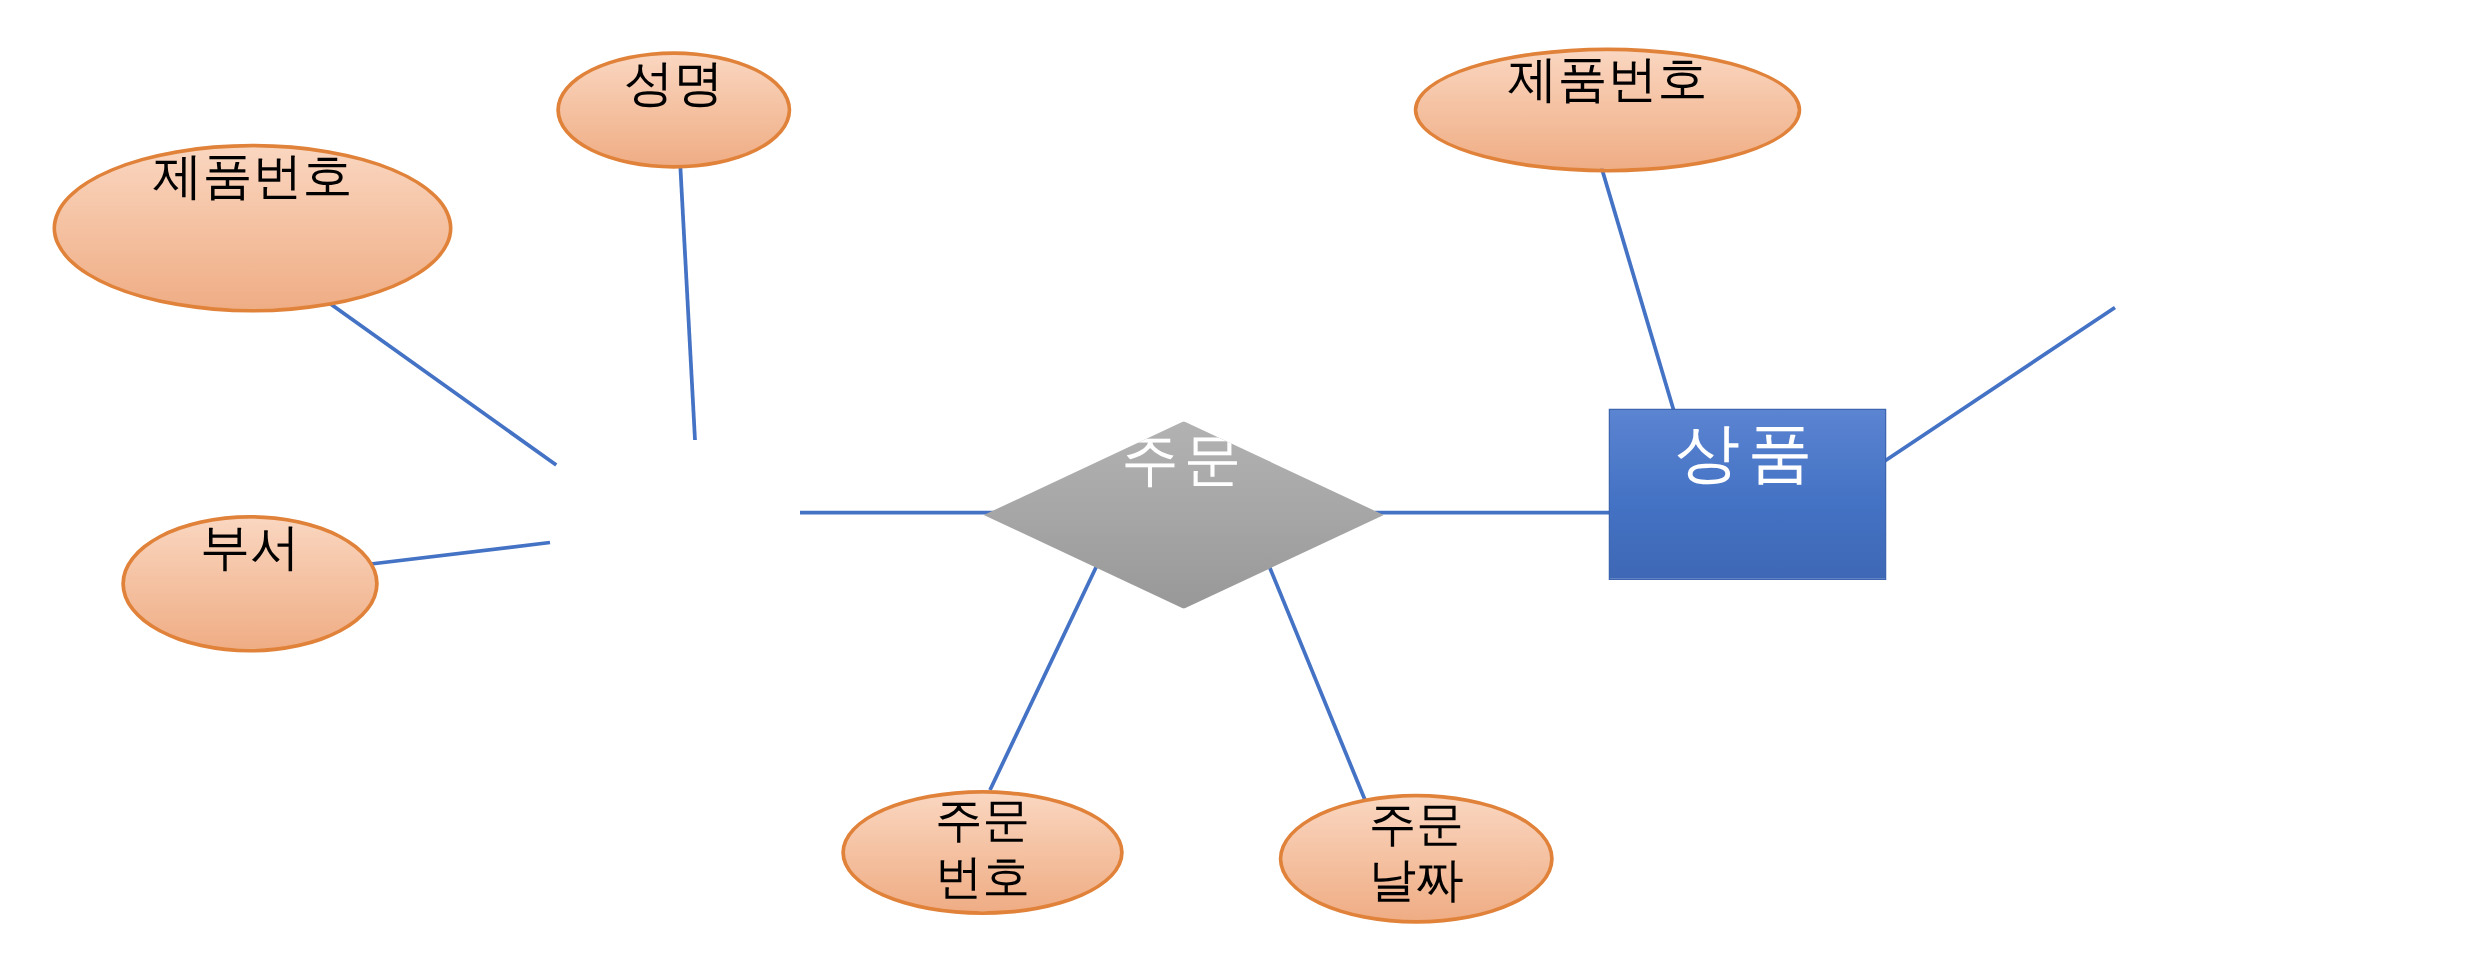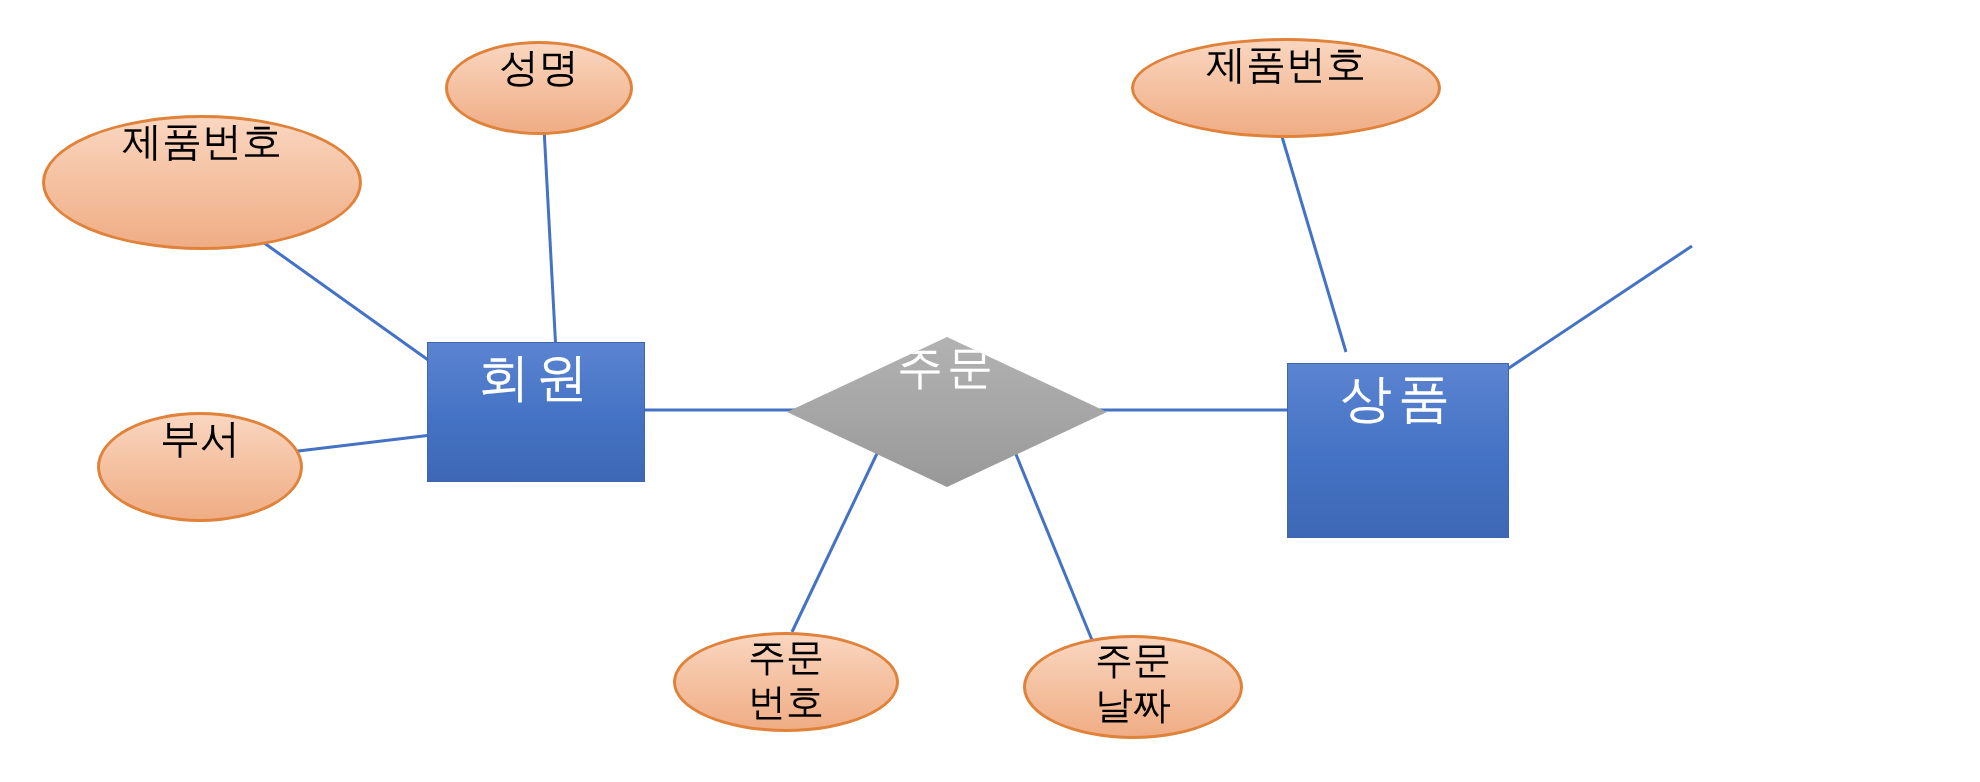--- a/index.html
+++ b/index.html
@@ -66,25 +66,22 @@
   <div class="node ellipse" style="left:673px;top:632px;width:226px;height:100px;font-size:38px">
     <span class="lbl">주문
 번호</span>
   </div>
 
   <div class="node ellipse" style="left:1023px;top:635px;width:220px;height:104px;font-size:38px">
     <span class="lbl">주문
 날짜</span>
   </div>
 
-  <div class="node entity" style="left:427px;top:342px;width:218px;height:140px">
-    <span>회원</span>
-  </div>
 
-  <div class="node entity" style="left:1287px;top:363px;width:222px;height:175px">
+  <div class="node entity" style="left:1287px;top:327px;width:222px;height:137px">
     <span>상품</span>
   </div>
 
   <div class="node diamond" style="left:787px;top:337px;width:320px;height:150px">
     <span>주문</span>
   </div>
 
 </div>
 
 </body></html>

